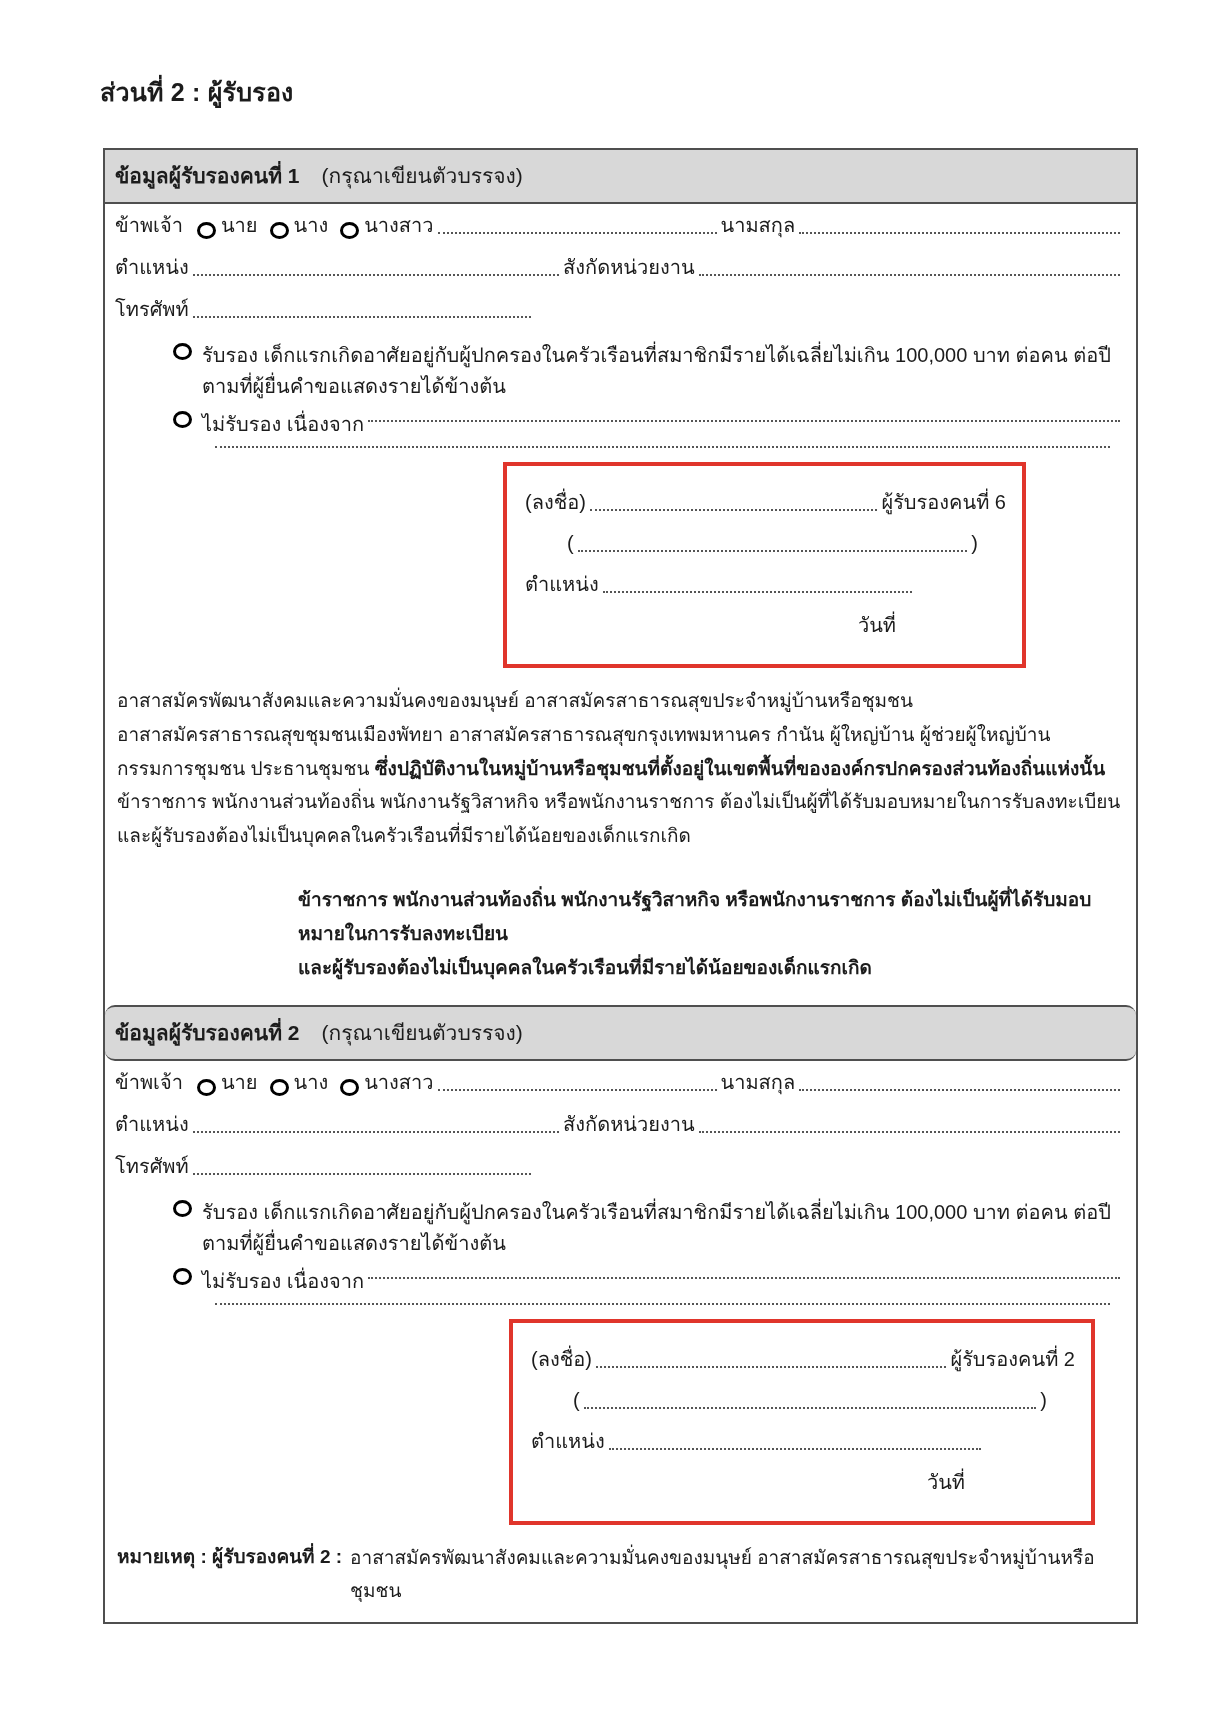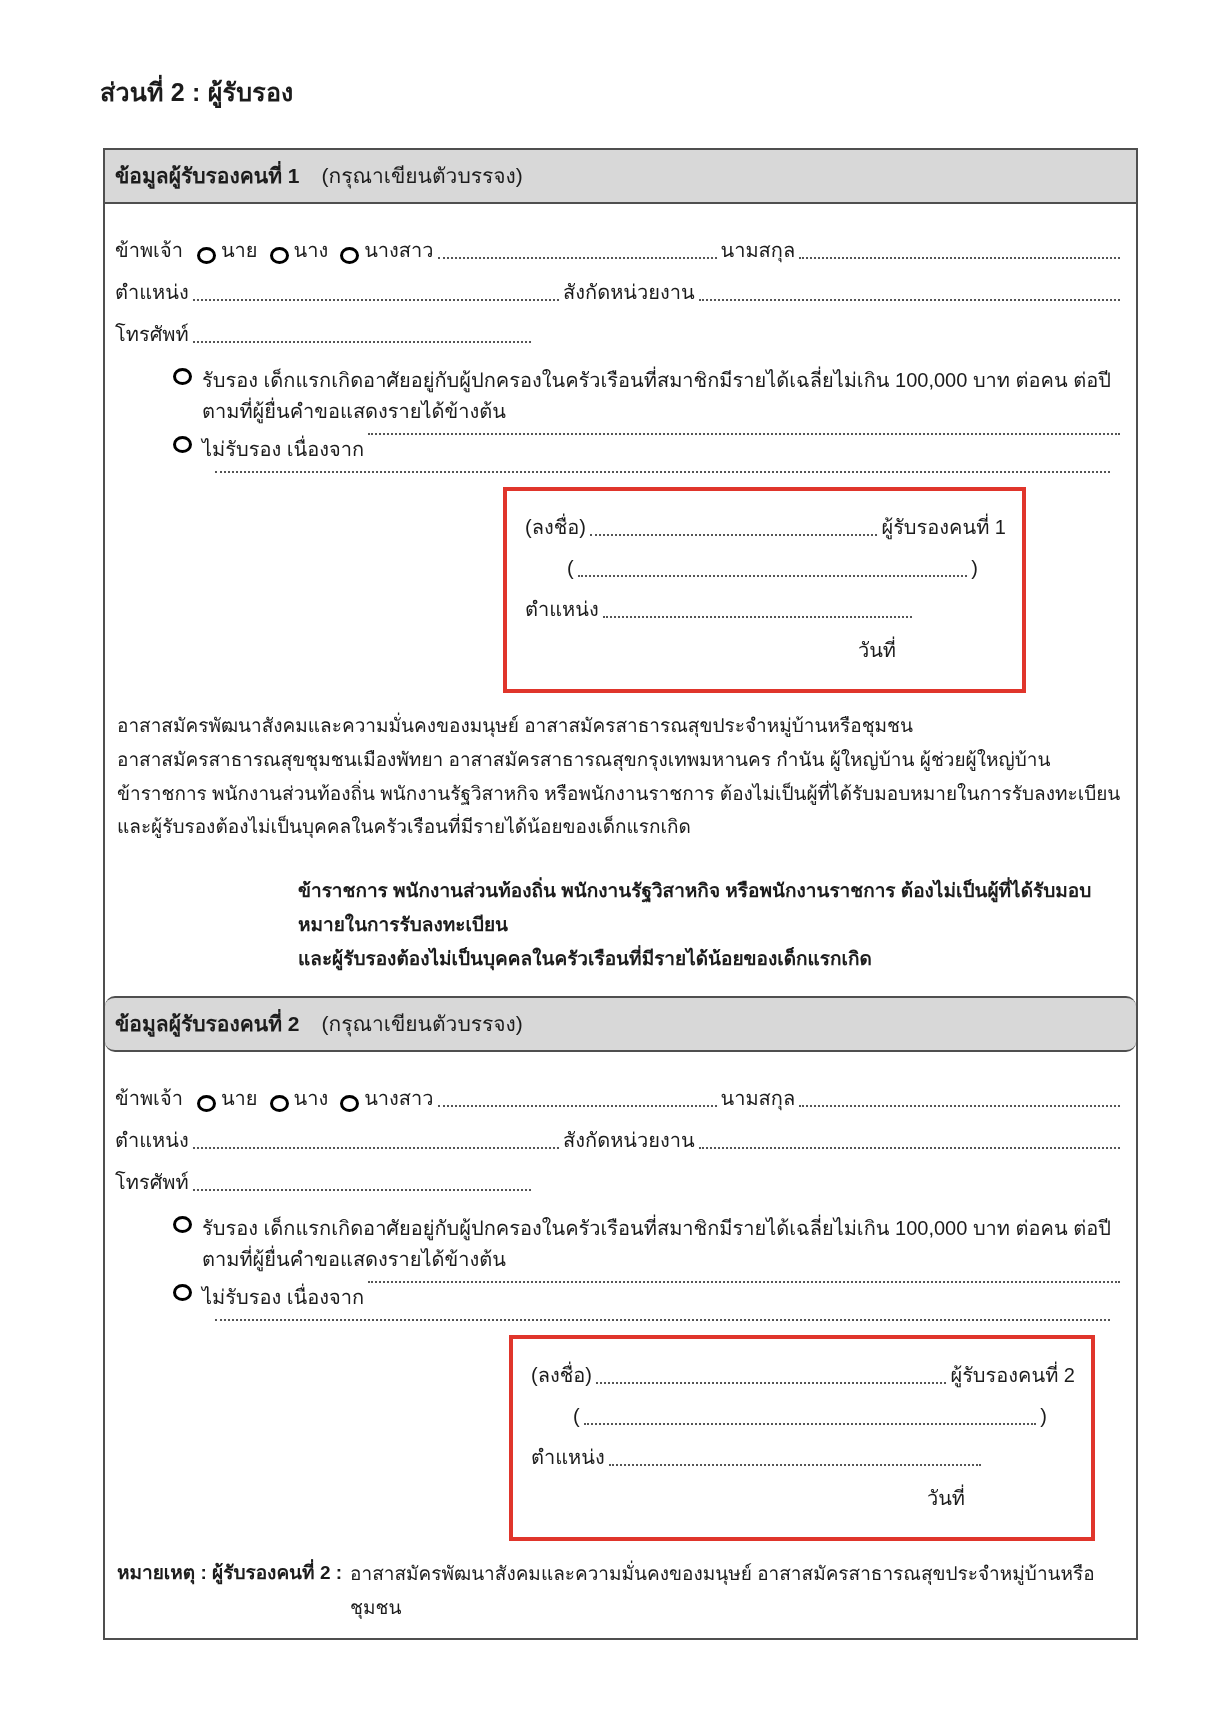--- a/index.html
+++ b/index.html
@@ -33,21 +33,21 @@
     background: #d8d8d8;
     padding: 9px 20px 10px 10px;
     font-size: 21px;
     display: flex;
     align-items: baseline;
     border-bottom: 2px solid #4f4f4f;
   }
   .sec-header.second { border-top: 2px solid #4f4f4f; border-radius: 10px; }
   .sec-header .hd-title { font-weight: bold; margin-right: 22px; }
   .sec-header .hd-hint { font-weight: normal; }
-  .sec-body { padding: 32px 12px 14px 10px; font-size: 20px; }
+  .sec-body { padding: 7px 12px 14px 10px; font-size: 20px; }
 
   .row { display: flex; align-items: flex-end; margin-bottom: 13px; }
   .row .lbl { white-space: nowrap; line-height: 1.45; }
   .dots {
     border-bottom: 2px dotted #555;
     margin: 0 4px 6px 4px;
     height: 2px;
     flex: 1 1 auto;
   }
   .dots.fixed { flex: 0 0 auto; }
@@ -59,21 +59,21 @@
     border-radius: 50%;
     margin: 0 5px 1px 12px;
     flex: 0 0 auto;
     background: #fff;
   }
   .radio.first { margin-left: 14px; }
 
   .opt { display: flex; align-items: flex-start; margin: 2px 0 6px 58px; }
   .opt .radio { margin: 3px 10px 0 0; }
   .opt-text { line-height: 1.55; }
-  .opt-row { display: flex; align-items: flex-start; flex: 1 1 auto; }
+  .opt-row { display: flex; align-items: center; flex: 1 1 auto; }
   .cont-dots { margin: 2px 14px 12px 100px; }
   .cont-dots .dots { margin: 0 0 0 0; }
 
   .sig-box {
     border: 4px solid #e0352b;
     margin: 14px 0 10px 388px;
     width: 523px;
     padding: 22px 16px 14px 18px;
     background: #fff;
   }
@@ -152,41 +152,42 @@
       </div>
 
       <div class="cont-dots row">
         <span class="dots"></span>
       </div>
 
       <div class="sig-box">
         <div class="row">
           <span class="lbl">(ลงชื่อ)</span>
           <span class="dots"></span>
-          <span class="lbl">ผู้รับรองคนที่ 1</span>
+          <span class="lbl">ผู้รับรองคนที่ 6</span>
         </div>
         <div class="row sig-row-paren">
           <span class="lbl">(</span>
           <span class="dots"></span>
           <span class="lbl">)</span>
         </div>
         <div class="row sig-row-pos">
           <span class="lbl">ตำแหน่ง</span>
           <span class="dots"></span>
         </div>
         <div class="row sig-row-date" style="margin-bottom:2px;">
           <span class="lbl">วันที่</span>
           <span class="dots"></span>
         </div>
       </div>
 
       <div class="note">
         <div class="note-lines">
           <div>อาสาสมัครพัฒนาสังคมและความมั่นคงของมนุษย์ อาสาสมัครสาธารณสุขประจำหมู่บ้านหรือชุมชน</div>
           <div>อาสาสมัครสาธารณสุขชุมชนเมืองพัทยา อาสาสมัครสาธารณสุขกรุงเทพมหานคร กำนัน ผู้ใหญ่บ้าน ผู้ช่วยผู้ใหญ่บ้าน</div>
+          <div><span>กรรมการชุมชน ประธานชุมชน </span><b>ซึ่งปฏิบัติงานในหมู่บ้านหรือชุมชนที่ตั้งอยู่ในเขตพื้นที่ขององค์กรปกครองส่วนท้องถิ่นแห่งนั้น</b></div>
           <div>ข้าราชการ พนักงานส่วนท้องถิ่น พนักงานรัฐวิสาหกิจ หรือพนักงานราชการ ต้องไม่เป็นผู้ที่ได้รับมอบหมายในการรับลงทะเบียน</div>
           <div>และผู้รับรองต้องไม่เป็นบุคคลในครัวเรือนที่มีรายได้น้อยของเด็กแรกเกิด</div>
         </div>
       </div>
 
       <div class="warning">
         <div>ข้าราชการ พนักงานส่วนท้องถิ่น พนักงานรัฐวิสาหกิจ หรือพนักงานราชการ ต้องไม่เป็นผู้ที่ได้รับมอบหมายในการรับลงทะเบียน</div>
         <div>และผู้รับรองต้องไม่เป็นบุคคลในครัวเรือนที่มีรายได้น้อยของเด็กแรกเกิด</div>
       </div>
 

